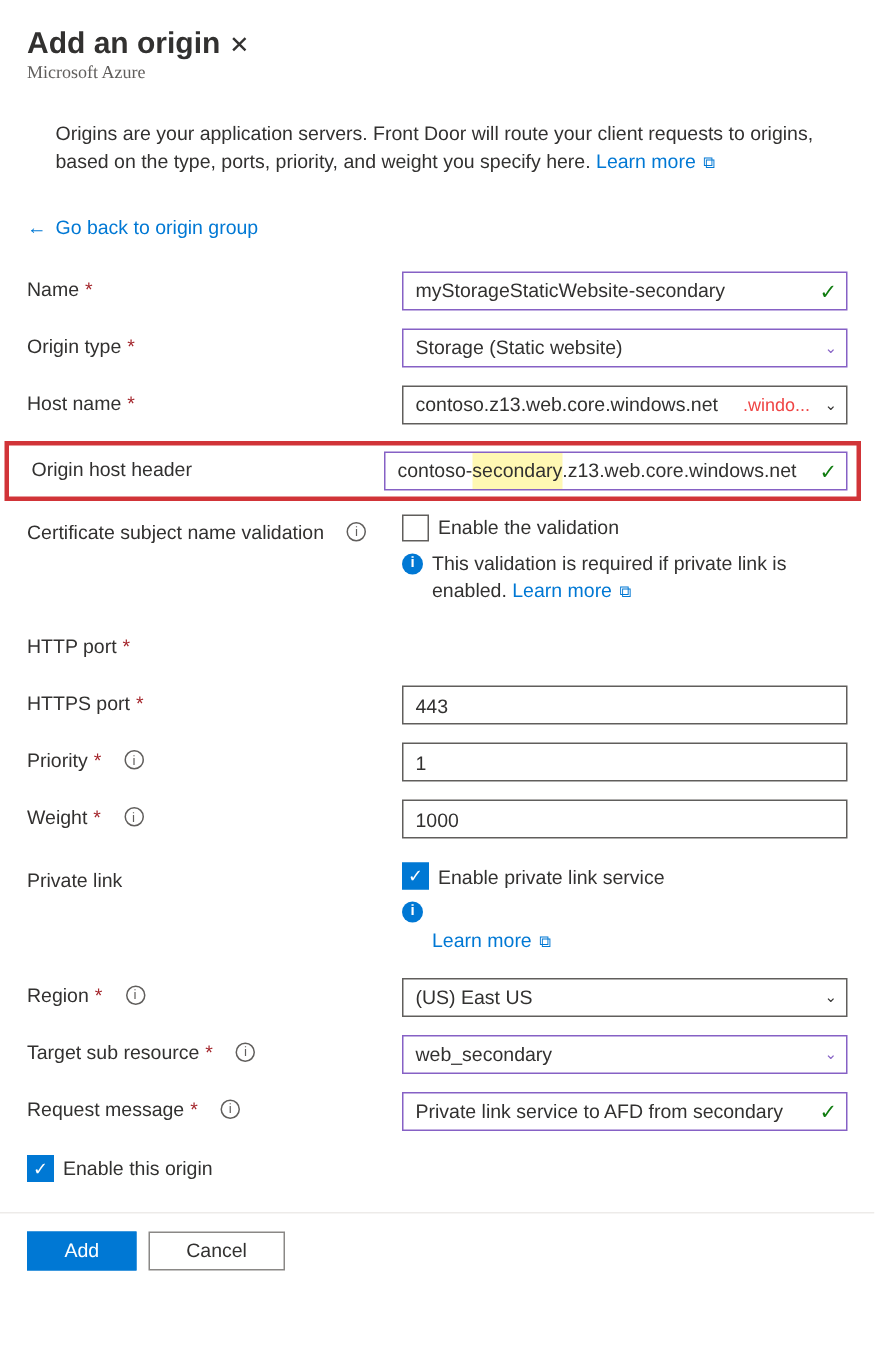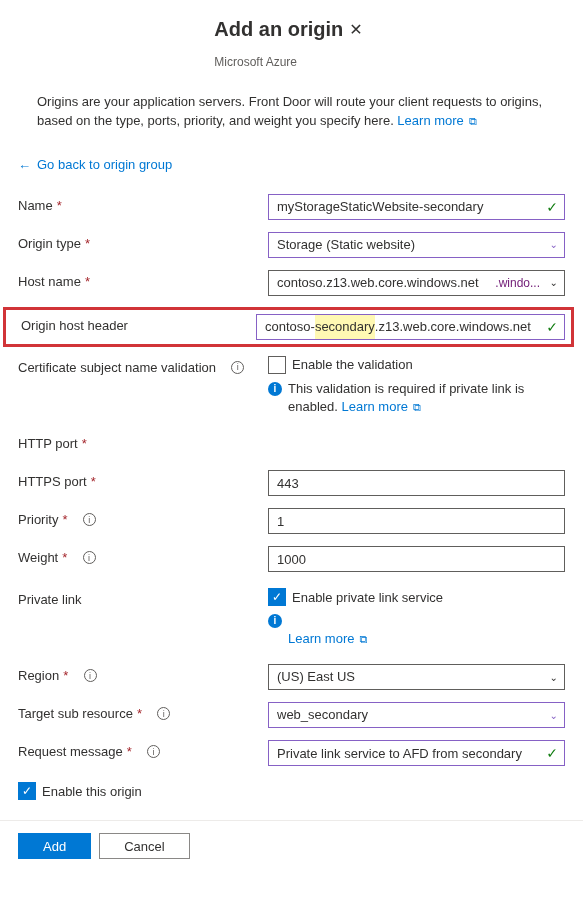--- a/index.html
+++ b/index.html
@@ -1,39 +1,39 @@
 <!DOCTYPE html>
 <html><head>
 <meta charset="utf-8">
 <style>
 * { box-sizing: border-box; margin: 0; padding: 0; }
 body { font-family: "Segoe UI", Arial, sans-serif; font-size: 13px; color: #323130; background: #fff; width: 583px; }
 .panel { padding: 18px 18px 0 18px; }
-.header { display: flex; justify-content: center; align-items: flex-start; }
+.header { display: flex; justify-content: flex-start; align-items: flex-start; }
 .title { font-size: 20px; font-weight: 600; color: #323130; }
-.subtitle { font-size: 12px; color: #605e5c; margin-top: 14px; }
+.subtitle { font-size: 12px; color: #605e5c; margin-top: 0; font-family: Liberation Serif, serif; }
 .close-btn { font-size: 16px; color: #323130; cursor: pointer; padding: 2px 6px; }
 .desc { margin-top: 24px; font-size: 13px; color: #323130; line-height: 1.45; margin-left: 19px; }
 .link { color: #0078d4; cursor: pointer; text-decoration: none; }
 .back-link { margin-top: 26px; display: flex; align-items: center; gap: 6px; color: #0078d4; font-size: 13px; cursor: pointer; }
 .form { margin-top: 22px; }
 .row { display: flex; align-items: flex-start; margin-bottom: 12px; min-height: 26px; }
 .label-col { width: 250px; padding-top: 4px; display: flex; align-items: center; gap: 4px; font-size: 13px; color: #323130; }
 .req { color: #a4262c; }
 .field-col { flex: 1; }
 .input-wrap { position: relative; display: flex; align-items: center; border: 1px solid #605e5c; height: 26px; background: #fff; }
 .input-wrap.purple { border-color: #8661c5; }
 .input-wrap input, .input-wrap .val { border: none; outline: none; width: 100%; padding: 0 8px; font-size: 13px; color: #323130; height: 24px; background: transparent; font-family: inherit; }
 .input-wrap .val { line-height: 24px; overflow: hidden; white-space: nowrap; text-overflow: ellipsis; }
 .check-icon { position: absolute; right: 6px; color: #107c10; font-size: 14px; pointer-events: none; }
 .chev { position: absolute; right: 6px; font-size: 10px; color: #323130; pointer-events: none; }
 .chev.purple-chev { color: #8661c5; }
 .check-icon + .chev, .val + .chev { }
 .select-wrap .val, .select-wrap input { padding-right: 26px; }
-.host-overlay { position: absolute; right: 22px; background: #fff; padding: 0 2px; font-size: 12px; color: #701a75; max-width: 52px; overflow: hidden; text-overflow: ellipsis; }
+.host-overlay { position: absolute; right: 22px; background: #fff; padding: 0 2px; font-size: 12px; color: #ef4444; max-width: 52px; overflow: hidden; text-overflow: ellipsis; }
 .info-icon { display: inline-flex; align-items: center; justify-content: center; width: 13px; height: 13px; border: 1px solid #605e5c; border-radius: 50%; font-size: 9px; color: #605e5c; cursor: pointer; font-style: normal; }
 .checkbox-row { display: flex; align-items: center; gap: 6px; }
 .checkbox { width: 18px; height: 18px; border: 1px solid #605e5c; display: inline-flex; align-items: center; justify-content: center; cursor: pointer; }
 .checkbox.checked { background: #0078d4; border-color: #0078d4; color: #fff; font-size: 12px; }
 .helper { display: flex; align-items: flex-start; gap: 6px; margin-top: 6px; font-size: 13px; color: #323130; line-height: 1.4; }
 .info-badge { width: 14px; height: 14px; border-radius: 50%; background: #0078d4; color: #fff; font-size: 10px; font-weight: bold; display: inline-flex; align-items: center; justify-content: center; flex-shrink: 0; margin-top: 2px; }
 .highlight-box { border: 3px solid #d13438; padding: 4px 6px 4px 0; margin: -1px -9px 9px -15px; }
 .highlight-box .row { margin-bottom: 0; }
 .highlight-box .label-col { padding-left: 15px; }
 .ext-icon { font-size: 11px; margin-left: 2px; }

